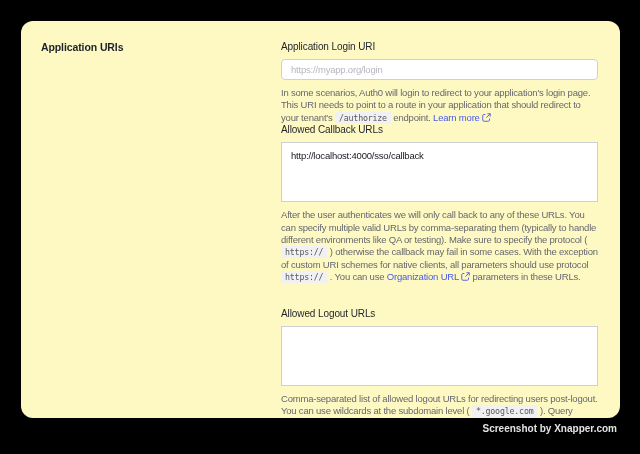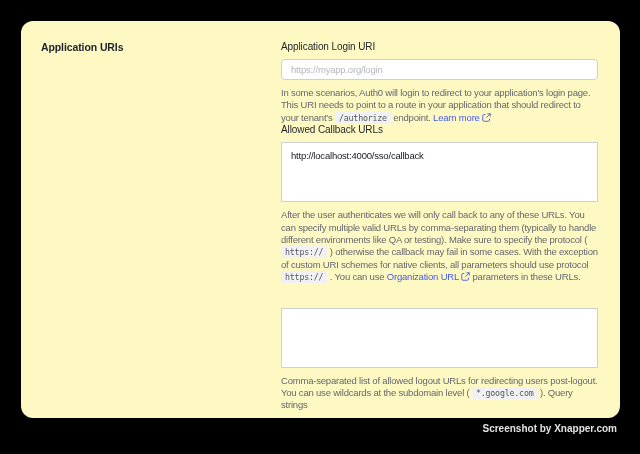--- a/index.html
+++ b/index.html
@@ -119,20 +119,21 @@
         <a class="link"><span>Organization URL</span><svg class="ext-icon" width="9" height="9" viewBox="0 0 12 12">
               <path d="M4.5 2H2.5C1.67 2 1 2.67 1 3.5v6C1 10.33 1.67 11 2.5 11h6c.83 0 1.5-.67 1.5-1.5V7.5" fill="none" stroke="currentColor" stroke-width="1.2"></path>
               <path d="M7.2 1H11v3.8" fill="none" stroke="currentColor" stroke-width="1.2"></path>
               <path d="M11 1L5.8 6.2" fill="none" stroke="currentColor" stroke-width="1.2"></path>
             </svg></a>
         <span>parameters in these URLs.</span>
       </p>
     </div>
 
     <div class="field field-logout">
+      <div class="field-label">Allowed Logout URLs</div>
       <textarea class="field-textarea" style=""></textarea>
       <p class="help">
         <span>Comma-separated list of allowed logout URLs for redirecting users post-logout. You can use wildcards at the subdomain level (</span>
         <span class="chip">*.google.com</span>
         <span>). Query strings</span>
       </p>
     </div>
 
   </div>
 </div>

